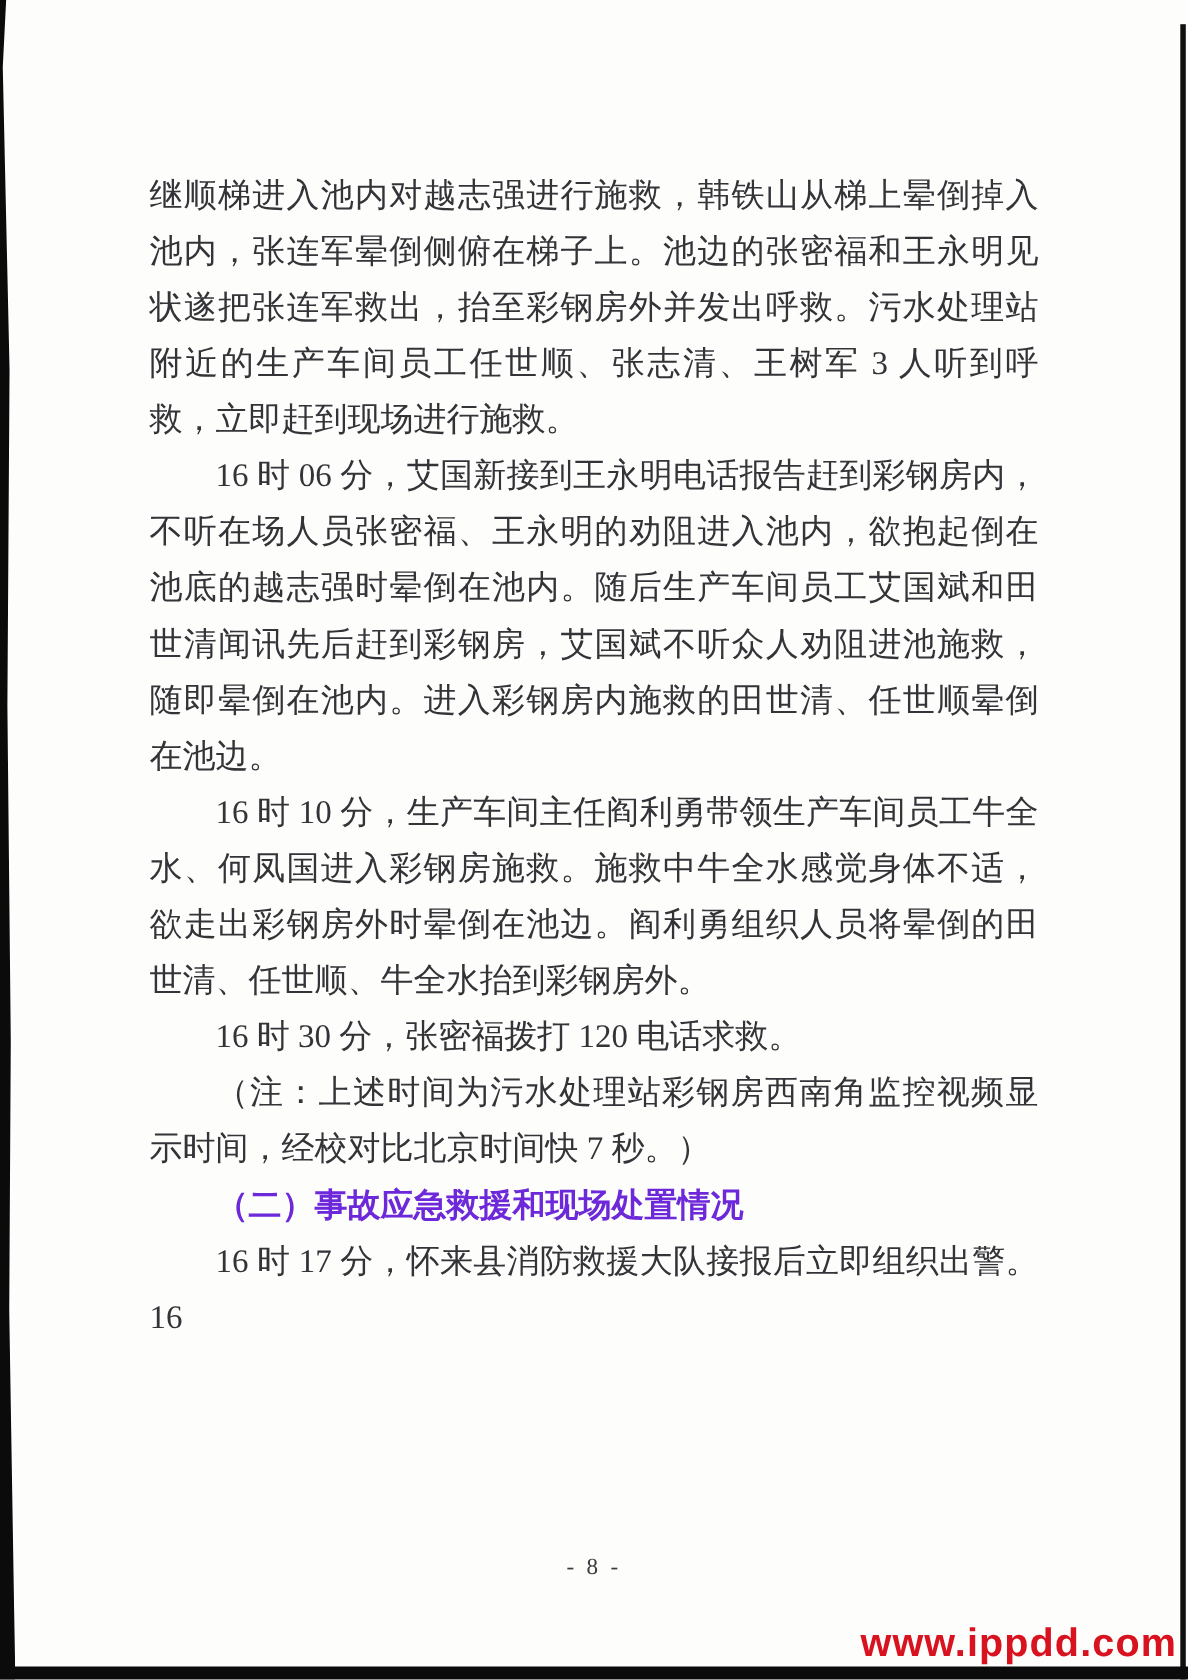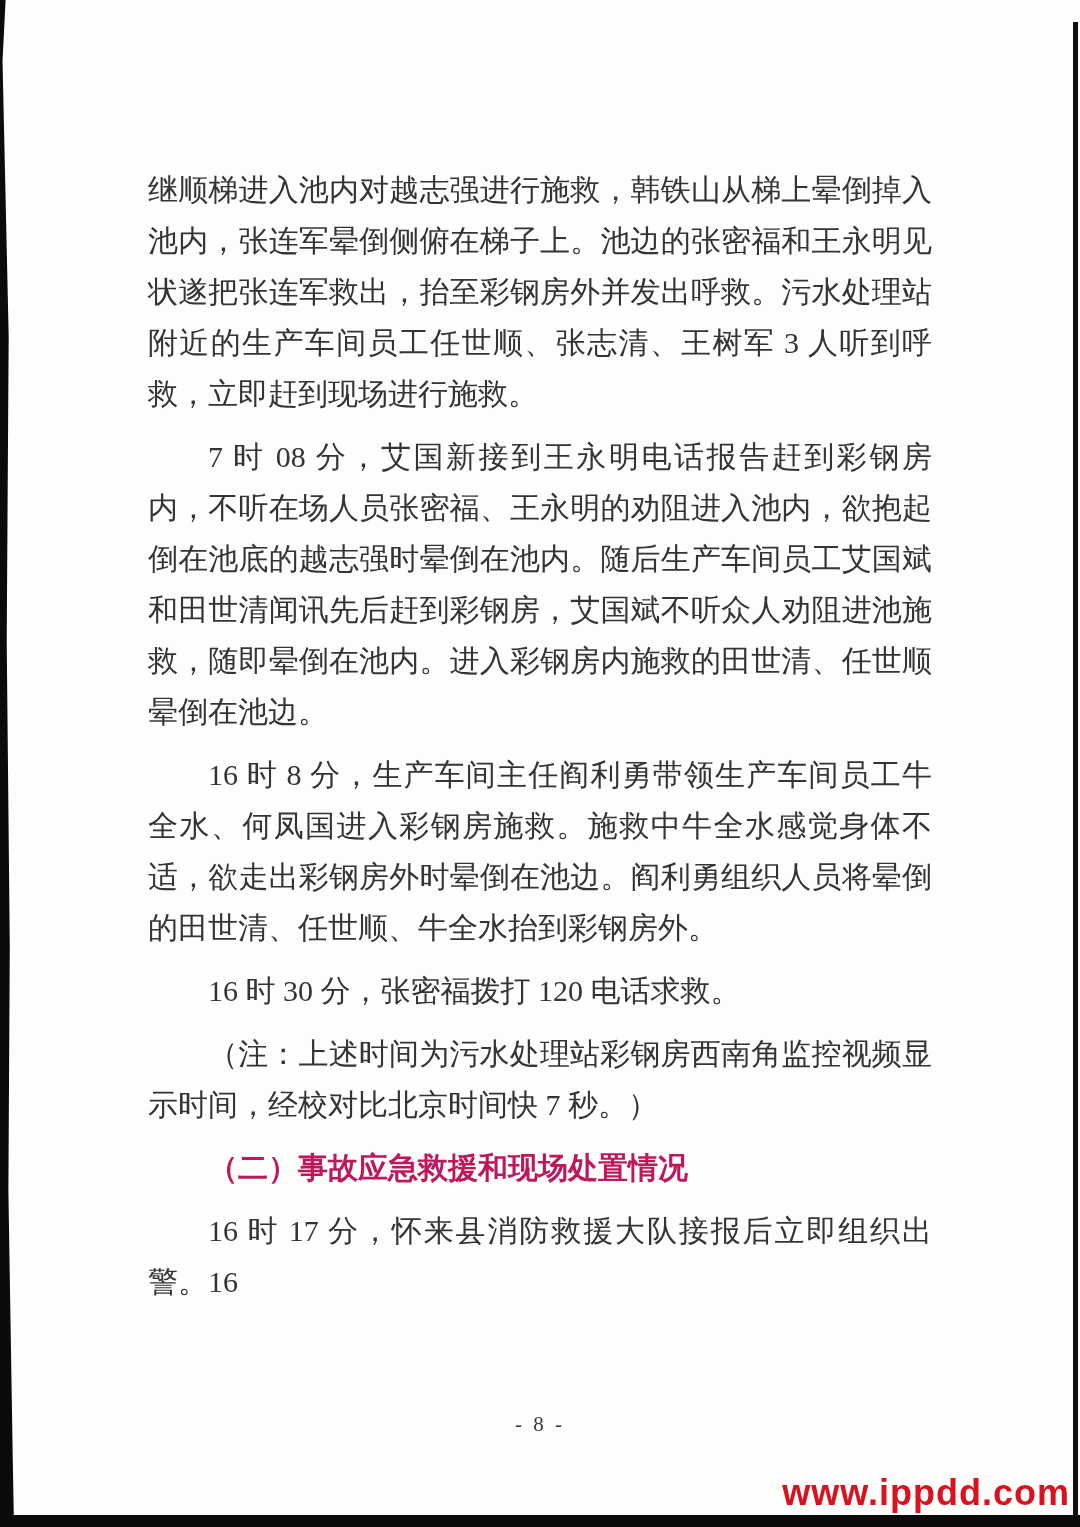--- a/index.html
+++ b/index.html
@@ -29,23 +29,23 @@
     position: absolute;
     left: 136px;
     top: 152px;
     width: 808px;
     color: #333338;
     font-size: 30px;
     line-height: 51px;
     text-align: justify;
     text-justify: inter-ideograph;
   }
-  .para { margin: 12px; text-indent: 2em; }
+  .para { margin: 0; text-indent: 2em; }
   .para.no-indent { text-indent: 0; }
-  .para.heading { font-weight: bold; color: #be185d; }
+  .para.heading { font-weight: bold; color: #6d28d9; }
   .page-number {
     position: absolute;
     top: 1412px;
     left: 0;
     width: 100%;
     text-align: center;
     font-size: 21px;
     letter-spacing: 3px;
     color: #3c3c40;
     font-family: "Liberation Serif", "DejaVu Serif", serif;
@@ -64,22 +64,22 @@
 <body>
 
 <div class="page">
 
   <div class="scan-border-left"></div>
   <div class="scan-border-right"></div>
   <div class="scan-border-bottom"></div>
 
   <div class="content">
     <p class="para no-indent">继顺梯进入池内对越志强进行施救，韩铁山从梯上晕倒掉入池内，张连军晕倒侧俯在梯子上。池边的张密福和王永明见状遂把张连军救出，抬至彩钢房外并发出呼救。污水处理站附近的生产车间员工任世顺、张志清、王树军 3 人听到呼救，立即赶到现场进行施救。</p>
-    <p class="para">7 时 08 分，艾国新接到王永明电话报告赶到彩钢房内，不听在场人员张密福、王永明的劝阻进入池内，欲抱起倒在池底的越志强时晕倒在池内。随后生产车间员工艾国斌和田世清闻讯先后赶到彩钢房，艾国斌不听众人劝阻进池施救，随即晕倒在池内。进入彩钢房内施救的田世清、任世顺晕倒在池边。</p>
-    <p class="para">16 时 8 分，生产车间主任阎利勇带领生产车间员工牛全水、何凤国进入彩钢房施救。施救中牛全水感觉身体不适，欲走出彩钢房外时晕倒在池边。阎利勇组织人员将晕倒的田世清、任世顺、牛全水抬到彩钢房外。</p>
+    <p class="para">16 时 06 分，艾国新接到王永明电话报告赶到彩钢房内，不听在场人员张密福、王永明的劝阻进入池内，欲抱起倒在池底的越志强时晕倒在池内。随后生产车间员工艾国斌和田世清闻讯先后赶到彩钢房，艾国斌不听众人劝阻进池施救，随即晕倒在池内。进入彩钢房内施救的田世清、任世顺晕倒在池边。</p>
+    <p class="para">16 时 10 分，生产车间主任阎利勇带领生产车间员工牛全水、何凤国进入彩钢房施救。施救中牛全水感觉身体不适，欲走出彩钢房外时晕倒在池边。阎利勇组织人员将晕倒的田世清、任世顺、牛全水抬到彩钢房外。</p>
     <p class="para">16 时 30 分，张密福拨打 120 电话求救。</p>
     <p class="para">（注：上述时间为污水处理站彩钢房西南角监控视频显示时间，经校对比北京时间快 7 秒。）</p>
     <p class="para heading">（二）事故应急救援和现场处置情况</p>
     <p class="para">16 时 17 分，怀来县消防救援大队接报后立即组织出警。16</p>
   </div>
 
   <div class="page-number">- 8 -</div>
 
   <div class="watermark" style="color: rgb(216, 18, 31);">www.ippdd.com</div>
 

